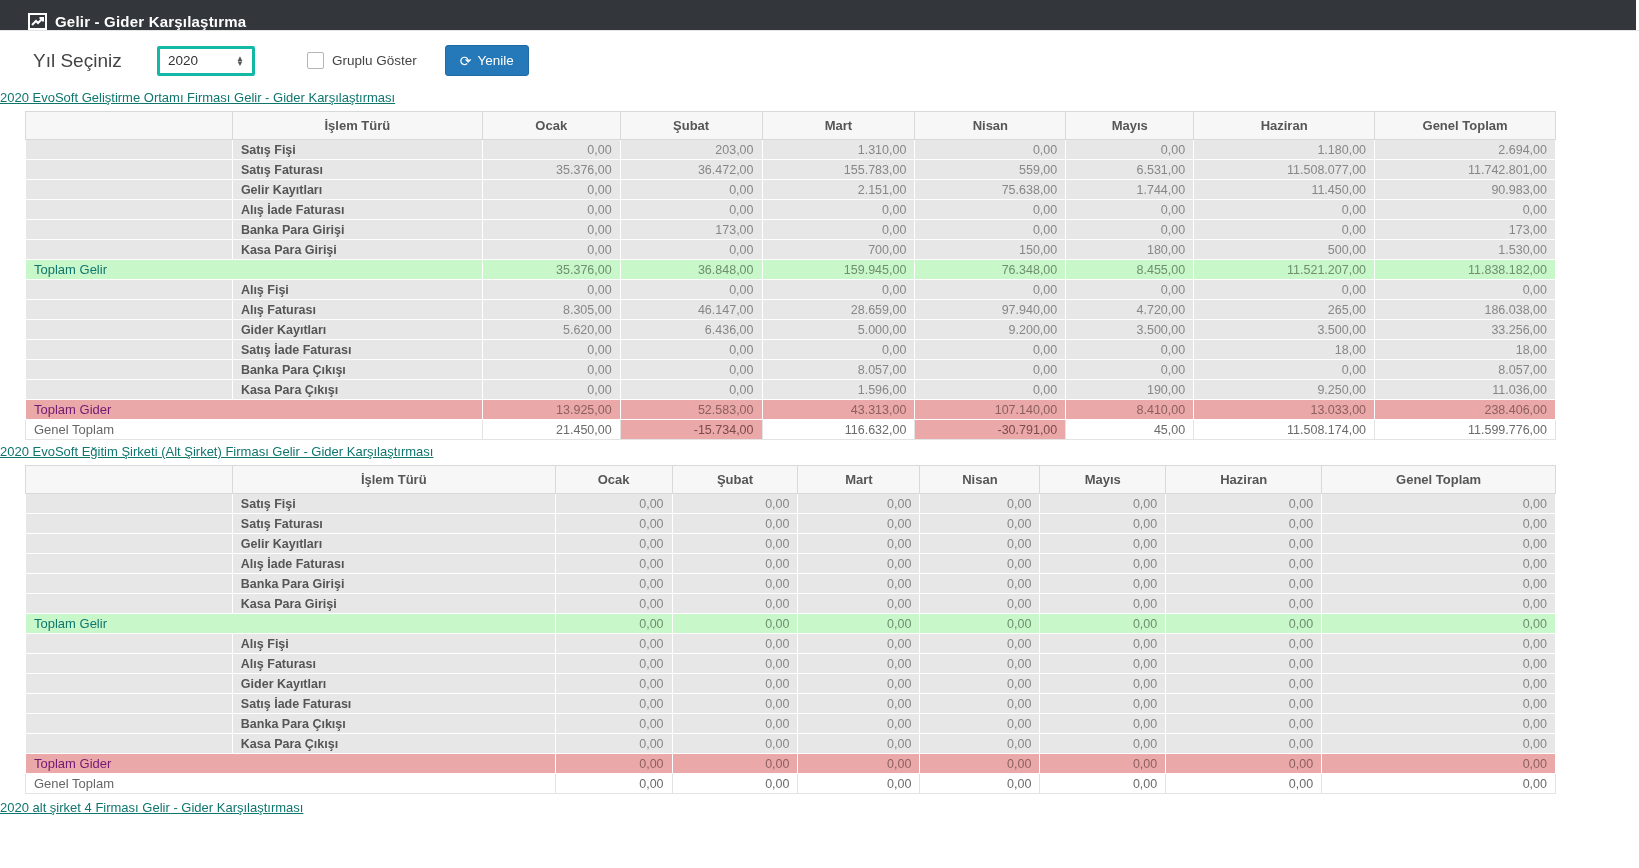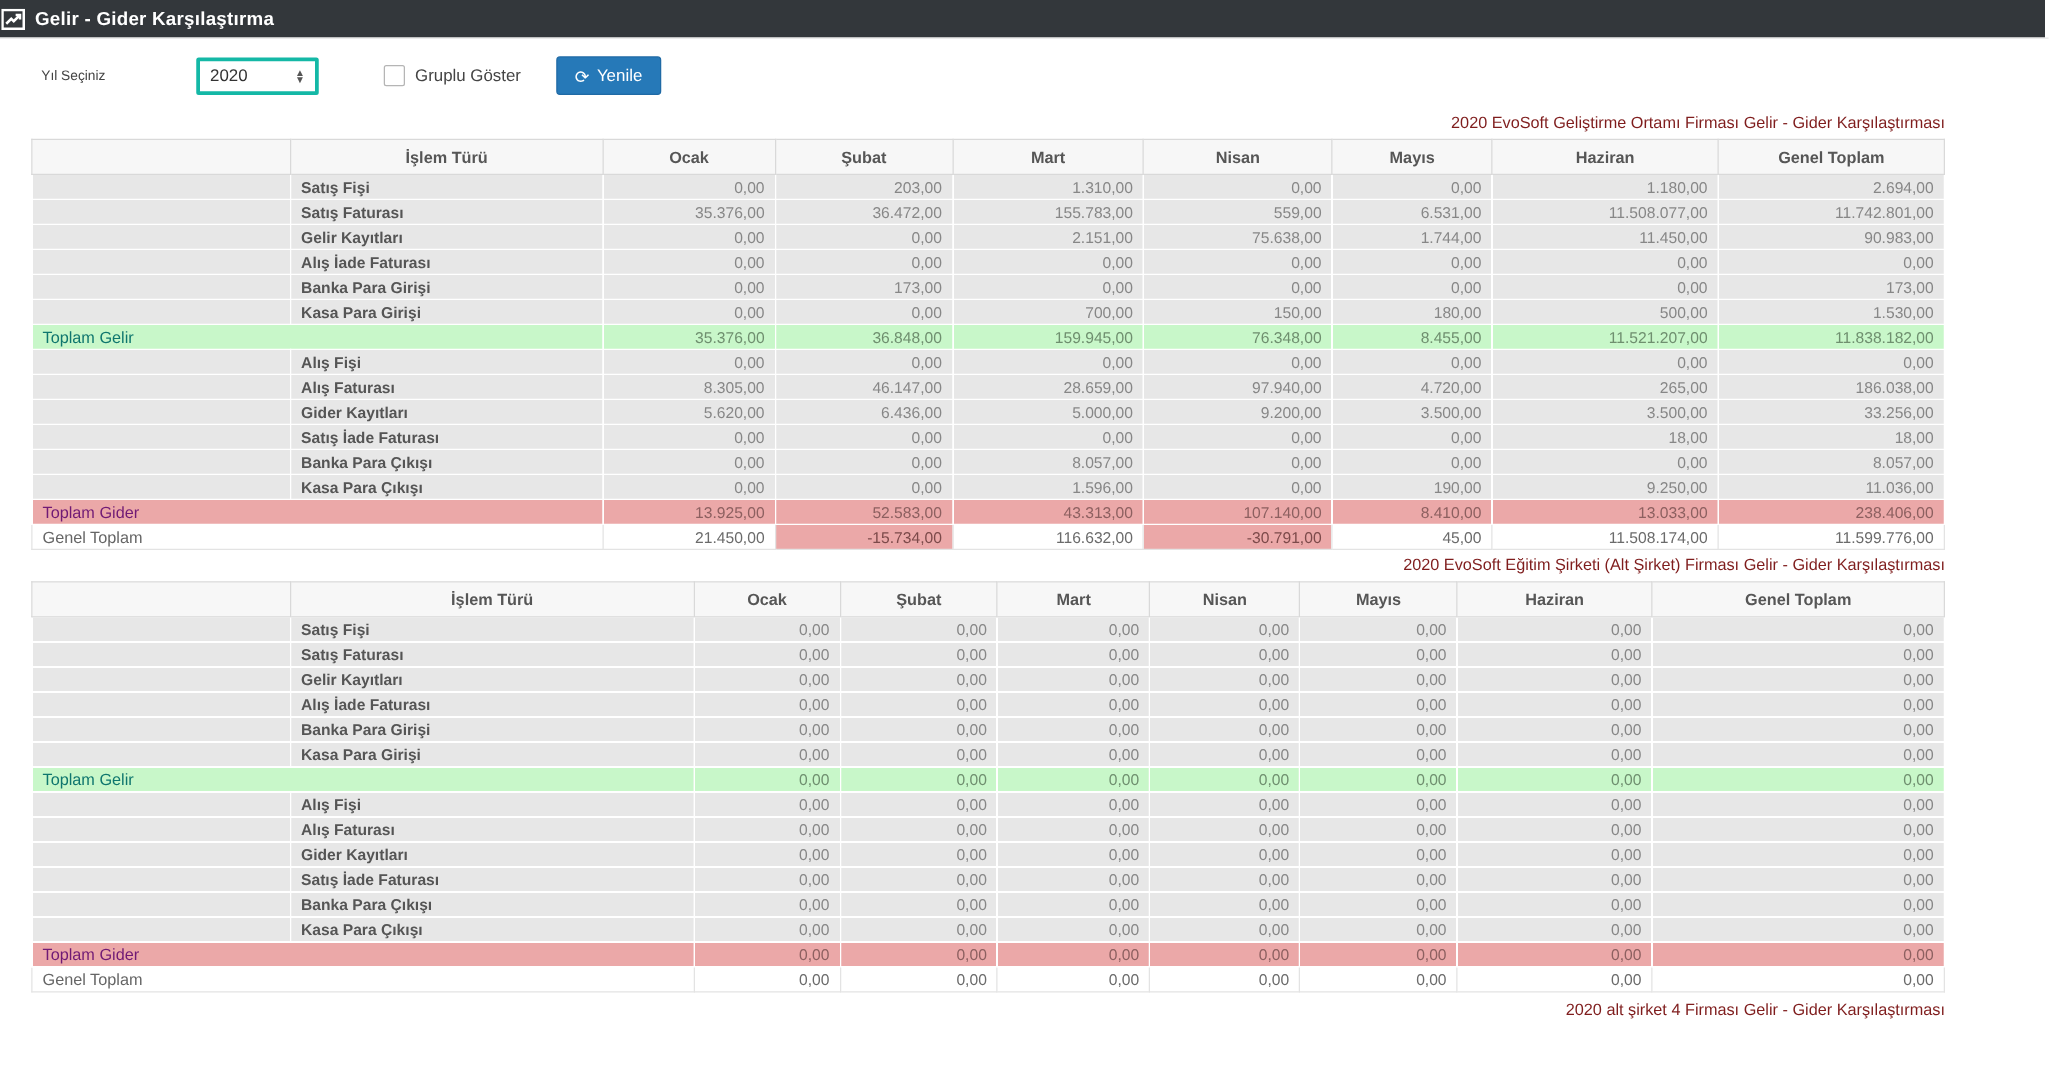--- a/index.html
+++ b/index.html
@@ -9,39 +9,39 @@
     --red-row:#eba8a8;
     --row-gray:#e7e7e7;
     --head-bg:#f7f7f7;
     --border:#cfcfcf;
   }
   *{box-sizing:border-box;margin:0;padding:0;}
   html,body{width:1639px;height:868px;overflow:hidden;background:#fff;
     font-family:"Liberation Sans","DejaVu Sans",sans-serif;}
   
   .titlebar{height:30px;background:var(--titlebar-bg);color:#fff;display:flex;
-    align-items:center;padding:0 1px;width:1636px;}
+    align-items:flex-end;padding:0 28px;width:1636px;}
   .titlebar .ticon{display:inline-flex;margin-right:8px;}
   .titlebar .ttext{font-size:15px;font-weight:bold;letter-spacing:.2px;}
   
   .toolbar{display:flex;align-items:center;padding:14px 0 10px 33px;border-top:1px solid #e5e5e5;}
-  .lbl{font-size:11px;color:#444;width:124px;}
+  .lbl{font-size:19px;color:#444;width:124px;}
   .yearselect{width:98px;height:30px;border:3px solid #14b8a6;border-radius:2px;
     display:flex;align-items:center;justify-content:space-between;padding:0 8px;
     font-size:13.5px;color:#333;background:#fff;cursor:pointer;}
   .spinner{display:flex;flex-direction:column;line-height:5px;font-size:8px;color:#555;}
   .chk-wrap{display:flex;align-items:center;margin-left:32px;padding-left:20px;}
   .checkbox{width:17px;height:17px;border:1px solid #b5b5b5;background:#fff;border-radius:2px;}
   .chk-label{font-size:13.5px;color:#444;margin-left:8px;}
   .btn-refresh{margin-left:28px;height:31px;background:var(--accent-blue);color:#fff;
     border:1px solid #1f6aa5;border-radius:3px;font-size:13.5px;padding:0 14px;
     display:flex;align-items:center;cursor:pointer;}
   .btn-refresh .ricon{margin-right:6px;font-size:14px;}
   
-  .caption{text-align:right;font-size:13px;color:#7f1d1d;padding:4px 0 6px 0;width:1556px;}
+  .caption{text-align:left;font-size:13px;color:#0f766e;padding:4px 0 6px 0;width:1556px;text-decoration:underline;}
   .caption.footer{padding-top:6px;}
   
   .tablewrap{margin-left:25px;width:1531px;}
   table{border-collapse:collapse;width:100%;table-layout:fixed;font-size:12.5px;}
   table{border:1px solid var(--border);}
   th{background:var(--head-bg);color:#565656;font-weight:bold;text-align:center;
     height:28px;border:1px solid #d9d9d9;font-size:13px;}
   td{height:20px;padding:1px 8px;border-left:1px solid #fff;border-right:1px solid #fff;
     border-bottom:1px solid #fff;background:var(--row-gray);overflow:hidden;white-space:nowrap;}
   td.val{text-align:right;color:#878787;}

